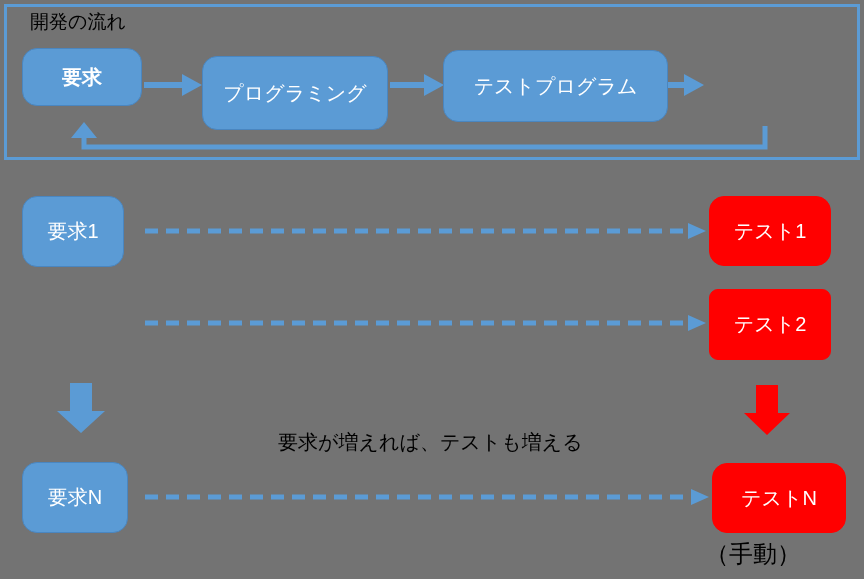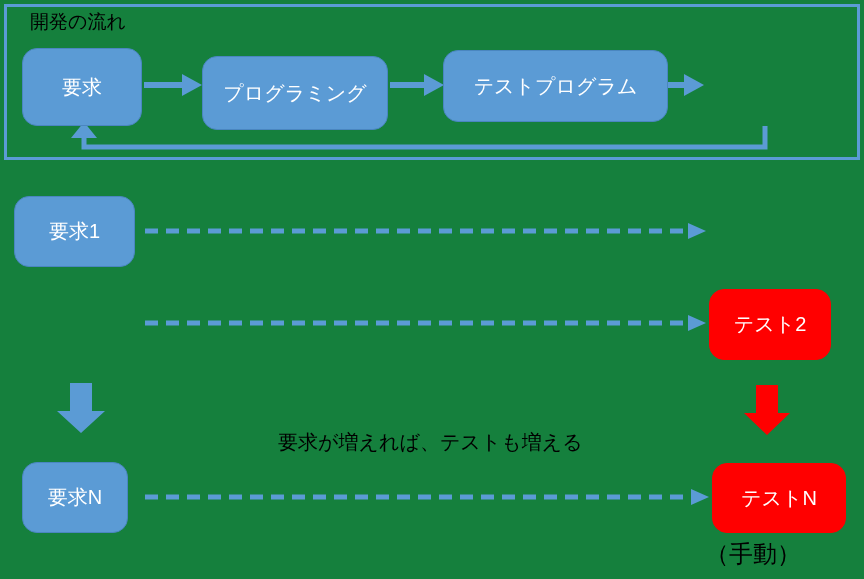--- a/index.html
+++ b/index.html
@@ -4,21 +4,21 @@
 <style>
   * { margin: 0; padding: 0; box-sizing: border-box; }
   html, body { background: #ffffff; }
   body {
     font-family: "Liberation Sans", "DejaVu Sans", sans-serif;
     width: 864px; height: 579px; overflow: hidden;
   }
   #canvas {
     position: relative;
     width: 864px; height: 579px;
-    background: #15803d;
+    background: #737373;
   }
   #connector-layer {
     position: absolute; left: 0; top: 0;
     width: 864px; height: 579px;
     pointer-events: none;
   }
   .stroke-blue { stroke: var(--blue); fill: none; }
   .fill-blue   { fill: var(--blue); }
   .fill-red    { fill: var(--red); }
 
@@ -44,29 +44,29 @@
   }
   .node.blue {
     background: var(--blue);
     border: 1px solid var(--blue-border);
   }
   .node.red {
     background: var(--red);
     border: 1px solid var(--red);
   }
   
-  .n-req  { left: 22px;  top: 48px; width: 120px; height: 78px; }
+  .n-req  { left: 22px;  top: 48px; width: 120px; height: 58px; font-weight: bold; }
   .n-prog { left: 202px; top: 48px; width: 186px; height: 74px; margin-top: 8px; }
   .n-tprg { left: 443px; top: 50px; width: 225px; height: 72px; }
   .n-test { left: 703px; top: 50px; width: 128px; height: 74px; }
   
-  .n-req1  { left: 14px;  top: 196px; width: 121px; height: 71px; }
+  .n-req1  { left: 22px;  top: 196px; width: 102px; height: 71px; }
   .n-test1 { left: 709px; top: 196px; width: 122px; height: 70px; }
   .n-req2  { left: 22px;  top: 288px; width: 121px; height: 71px; }
-  .n-test2 { left: 709px; top: 289px; width: 122px; height: 71px; }
+  .n-test2 { left: 709px; top: 289px; width: 122px; height: 71px; border-radius: 9px; }
   .n-reqN  { left: 22px;  top: 462px; width: 106px; height: 71px; }
   .n-testN { left: 712px; top: 463px; width: 134px; height: 70px; }
 
   .caption {
     position: absolute; left: 278px; top: 393px;
     font-size: 20px; line-height: 26px;
     color: var(--text-dark);
     white-space: nowrap;
     margin-top: 36px;
   }
@@ -128,20 +128,23 @@
   <div class="node blue n-prog">
       <span>プログラミング</span>
     </div>
   <div class="node blue n-tprg">
       <span>テストプログラム</span>
     </div>
 
   <div class="node blue n-req1">
       <span>要求1</span>
     </div>
+  <div class="node red  n-test1">
+      <span>テスト1</span>
+    </div>
 
   <div class="node red  n-test2">
       <span>テスト2</span>
     </div>
 
   <div class="node blue n-reqN">
       <span>要求N</span>
     </div>
   <div class="node red  n-testN">
       <span>テストN</span>

